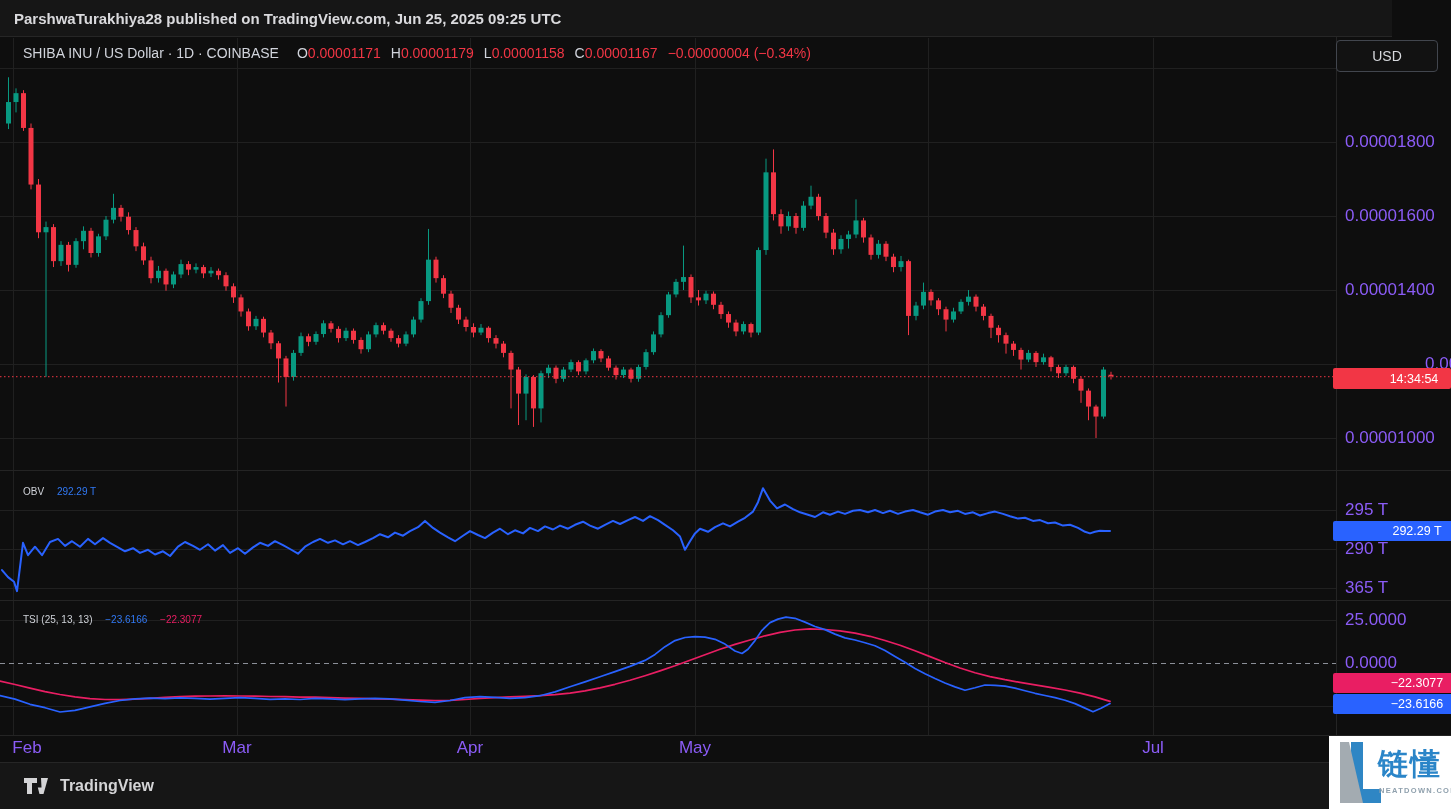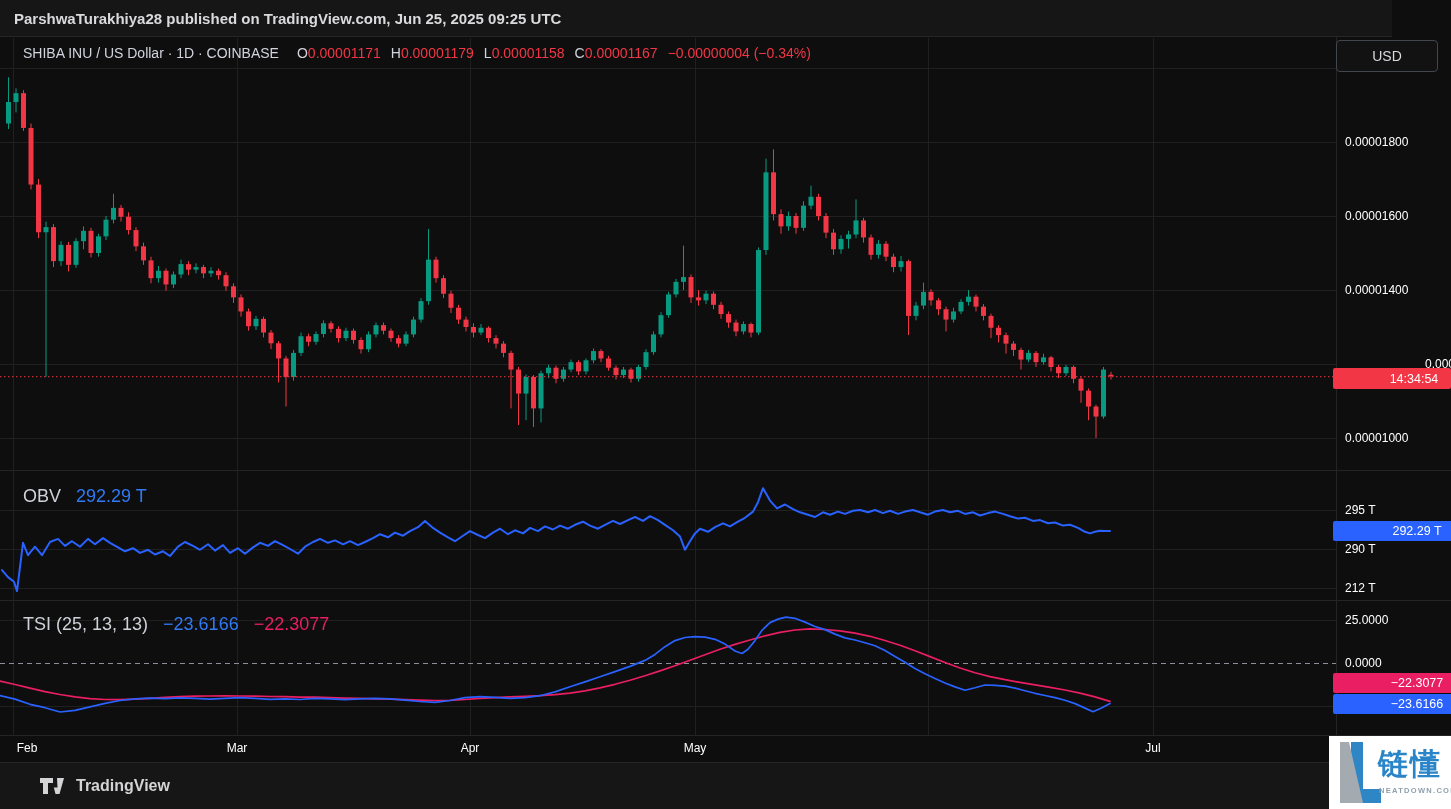--- a/index.html
+++ b/index.html
@@ -6,34 +6,34 @@
     font-family:"Liberation Sans",sans-serif;-webkit-font-smoothing:antialiased;position:relative;}
   .abs{position:absolute;}
   #topbar{top:0;left:0;width:1392px;height:37px;background:#161616;display:flex;align-items:center;
     padding-left:14px;box-sizing:border-box;color:#dadadd;font-size:15px;font-weight:700;border-bottom:1px solid #262626;}
   #legend{top:45px;left:23px;font-size:14px;color:#d1d4dc;white-space:nowrap;z-index:5;}
   #legend .sym{margin-right:18px;}
   #legend .pair{margin-right:10px;color:#d1d4dc;margin-top:44px;}
   #legend .val{color:#f23645;}
   #usd-btn{top:40px;left:1336px;width:100px;height:30px;border:1px solid #42464e;border-radius:4px;
     color:#d7d9dd;font-size:14px;display:flex;align-items:center;justify-content:center;background:#121212;z-index:6;}
-  .ind-legend{left:23px;font-size:18px;color:#cfd2d8;white-space:nowrap;z-index:5;}
+  .ind-legend{left:23px;font-size:10px;color:#cfd2d8;white-space:nowrap;z-index:5;}
   .ind-legend .blue{color:#3179f5;margin-left:10px;}
   .ind-legend .pink{color:#e91e63;margin-left:10px;}
   .badge{left:1333px;width:80px;height:20px;color:#fff;font-size:12.5px;display:flex;align-items:center;
     justify-content:center;z-index:6;border-radius:2px;padding-left:44px;}
   #countdown-badge{top:368px;width:74px;height:21px;background:#f23645;}
   #obv-badge{top:521px;background:#2962ff;}
   #tsi-signal-badge{top:673px;background:#e91e63;}
   #tsi-main-badge{top:694px;background:#2962ff;}
   .sep{background:#242424;z-index:4;}
   #axis-layer{top:0;left:0;width:1451px;height:809px;z-index:3;pointer-events:none;}
-  .axis-label{position:absolute;font-size:12px;color:#ffffff;line-height:16px;height:16px;white-space:nowrap;}
+  .axis-label{position:absolute;font-size:17px;color:#8b5cf6;line-height:16px;height:16px;white-space:nowrap;}
   #footer{top:762px;left:0;width:1451px;height:47px;background:#161616;border-top:1px solid #262626;
-    display:flex;align-items:center;box-sizing:border-box;padding-left:40px;z-index:5;}
+    display:flex;align-items:center;box-sizing:border-box;padding-left:24px;z-index:5;}
   #footer .brand{color:#d4d4d6;font-size:16px;font-weight:700;margin-left:9px;}
   #watermark{top:736px;left:1329px;width:122px;height:73px;background:#ffffff;z-index:20;}
   #watermark .cjk{position:absolute;left:49px;top:8px;font-size:30px;font-weight:700;color:#2a85c8;letter-spacing:2px;}
   #watermark .dom{position:absolute;left:50px;top:50px;font-size:7.5px;font-weight:700;color:#8fa0ad;letter-spacing:1.3px;}
   #plot{top:37px;left:0;z-index:2;}
   svg{display:block;}
 </style>
 </head>
 <body>
 
@@ -385,21 +385,21 @@
 </div>
 
 <div id="axis-layer" class="abs">
     <div class="axis-label" style="left: 1345px; top: 134px;">0.00001800</div>
     <div class="axis-label" style="left: 1345px; top: 208px;">0.00001600</div>
     <div class="axis-label" style="left: 1345px; top: 282px;">0.00001400</div>
     <div class="axis-label" style="left: 1425px; top: 356px;">0.00001200</div>
     <div class="axis-label" style="left: 1345px; top: 430px;">0.00001000</div>
     <div class="axis-label" style="left: 1345px; top: 502px;">295 T</div>
     <div class="axis-label" style="left: 1345px; top: 541px;">290 T</div>
-    <div class="axis-label" style="left: 1345px; top: 580px;">212 T</div>
+    <div class="axis-label" style="left: 1345px; top: 580px;">365 T</div>
     <div class="axis-label" style="left: 1345px; top: 612px;">25.0000</div>
     <div class="axis-label" style="left: 1345px; top: 655px;">0.0000</div>
     <div class="axis-label" style="left: 27px; top: 740px; transform: translateX(-50%);">Feb</div>
     <div class="axis-label" style="left: 237px; top: 740px; transform: translateX(-50%);">Mar</div>
     <div class="axis-label" style="left: 470px; top: 740px; transform: translateX(-50%);">Apr</div>
     <div class="axis-label" style="left: 695px; top: 740px; transform: translateX(-50%);">May</div>
     <div class="axis-label" style="left: 928px; top: 740px; transform: translateX(-50%); margin-top: 40px;">Jun</div>
     <div class="axis-label" style="left: 1153px; top: 740px; transform: translateX(-50%);">Jul</div>
   </div>
 

